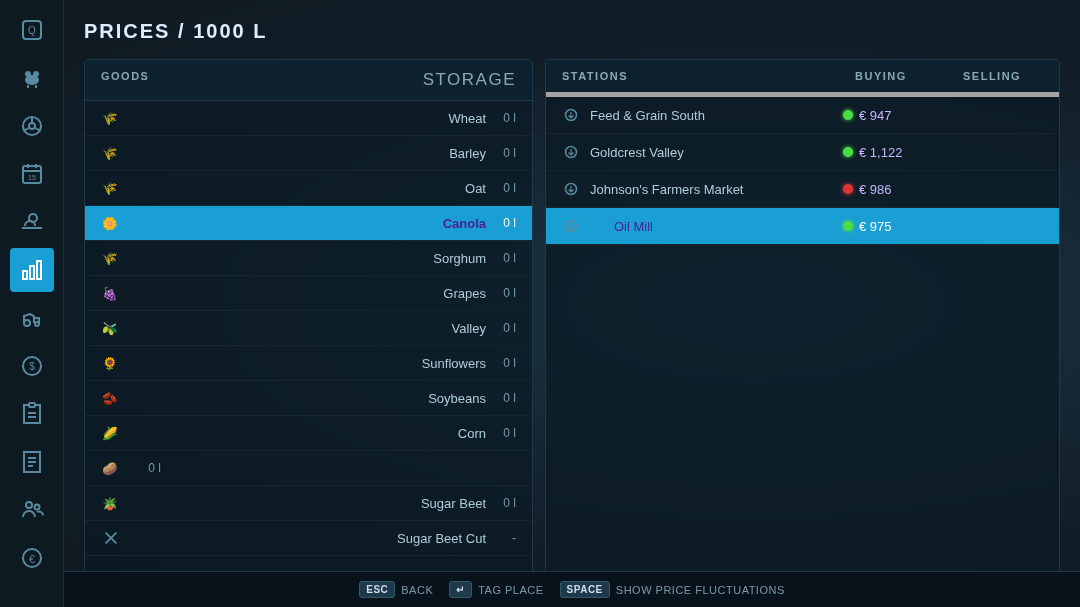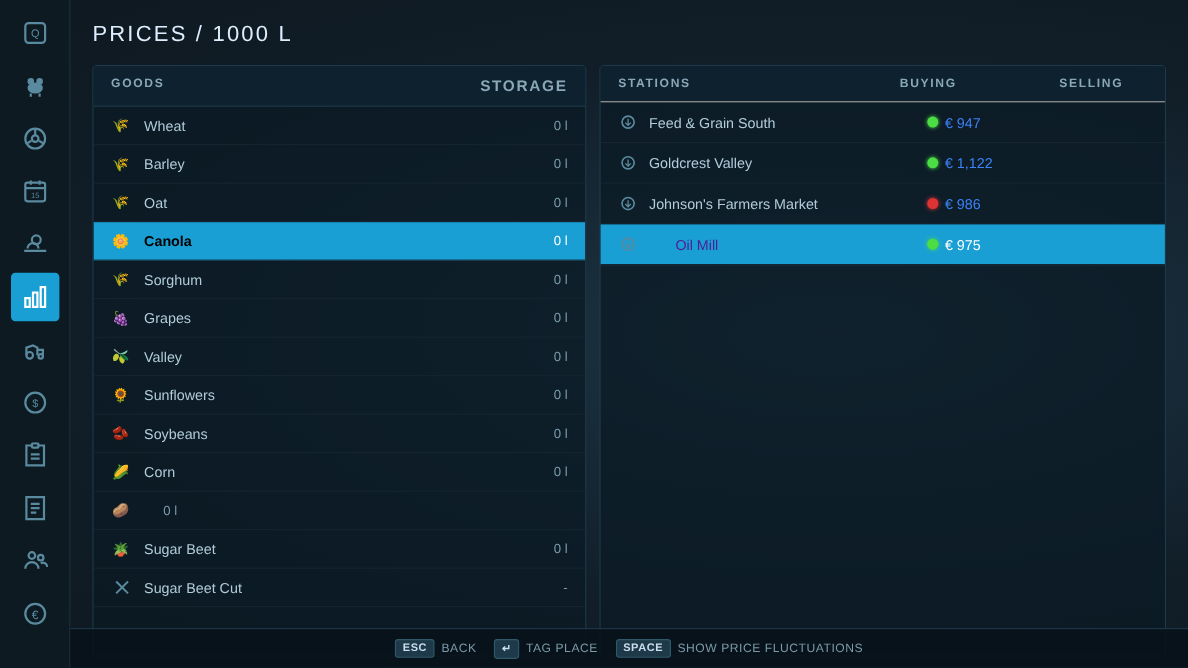--- a/index.html
+++ b/index.html
@@ -68,21 +68,21 @@
     
     .main-content {
       flex: 1;
       display: flex;
       flex-direction: column;
       padding: 20px 20px 10px 20px;
     }
 
     .page-title {
       font-size: 20px;
-      font-weight: normal;
+      font-weight: bold;
       color: #ddeeff;
       letter-spacing: 2px;
       text-transform: uppercase;
       margin-bottom: 16px;
     }
 
     .panels {
       display: flex;
       gap: 12px;
       flex: 1;
@@ -108,22 +108,22 @@
     .col-goods {
       flex: 1;
       font-size: 11px;
       font-weight: bold;
       letter-spacing: 1.5px;
       color: #89a8b8;
       text-transform: uppercase;
     }
 
     .col-storage {
-      font-size: 14px;
-      font-weight: bold;
+      font-size: 17px;
+      font-weight: normal;
       letter-spacing: 1.5px;
       color: #89a8b8;
       text-transform: uppercase;
     }
 
     .goods-list {
       flex: 1;
       overflow-y: auto;
     }
 
@@ -133,21 +133,21 @@
       padding: 7px 16px;
       border-bottom: 1px solid #162530;
       cursor: pointer;
     }
 
     .goods-row.selected {
       background: #1a9fd4;
     }
 
     .goods-row.selected .goods-name {
-      color: #000000;
+      color: #4c1d95;
       font-weight: bold;
     }
 
     .goods-row.selected .goods-storage {
       color: #fff;
     }
 
     .goods-icon {
       width: 20px;
       height: 20px;
@@ -155,20 +155,21 @@
       display: flex;
       align-items: center;
       justify-content: center;
       font-size: 14px;
     }
 
     .goods-name {
       flex: 1;
       font-size: 13px;
       color: #b0ccd8;
+      text-align: right;
     }
 
     .goods-storage {
       font-size: 12px;
       color: #7a9aaa;
       min-width: 30px;
       text-align: right;
     }
 
     
@@ -177,35 +178,35 @@
       background: rgba(10, 25, 35, 0.7);
       border: 1px solid #1e3a4a;
       border-radius: 4px;
       display: flex;
       flex-direction: column;
     }
 
     .stations-header {
       display: flex;
       padding: 10px 16px;
-      border-bottom: 1px solid #a3a3a3;
+      border-bottom: 5px solid #a3a3a3;
       background: rgba(15,35,50,0.8);
     }
 
     .col-station {
       flex: 1;
       font-size: 11px;
       font-weight: bold;
       letter-spacing: 1.5px;
       color: #89a8b8;
       text-transform: uppercase;
     }
 
     .col-buying {
-      width: 145px;
+      width: 108px;
       font-size: 11px;
       font-weight: bold;
       letter-spacing: 1.5px;
       color: #89a8b8;
       text-transform: uppercase;
     }
 
     .col-selling {
       width: 80px;
       font-size: 11px;
@@ -279,21 +280,21 @@
       width: 10px;
       height: 10px;
       border-radius: 50%;
       display: inline-block;
     }
 
     .dot-green { background: #4cdd44; box-shadow: 0 0 4px #4cdd44; }
     .dot-red { background: #dd3333; box-shadow: 0 0 4px #dd3333; }
 
     .station-price {
-      color: #3b82f6;
+      color: #c4b5fd;
     }
 
     
     .bottom-bar {
       position: absolute;
       bottom: 0;
       left: 64px;
       right: 0;
       height: 36px;
       background: rgba(8,18,25,0.9);

